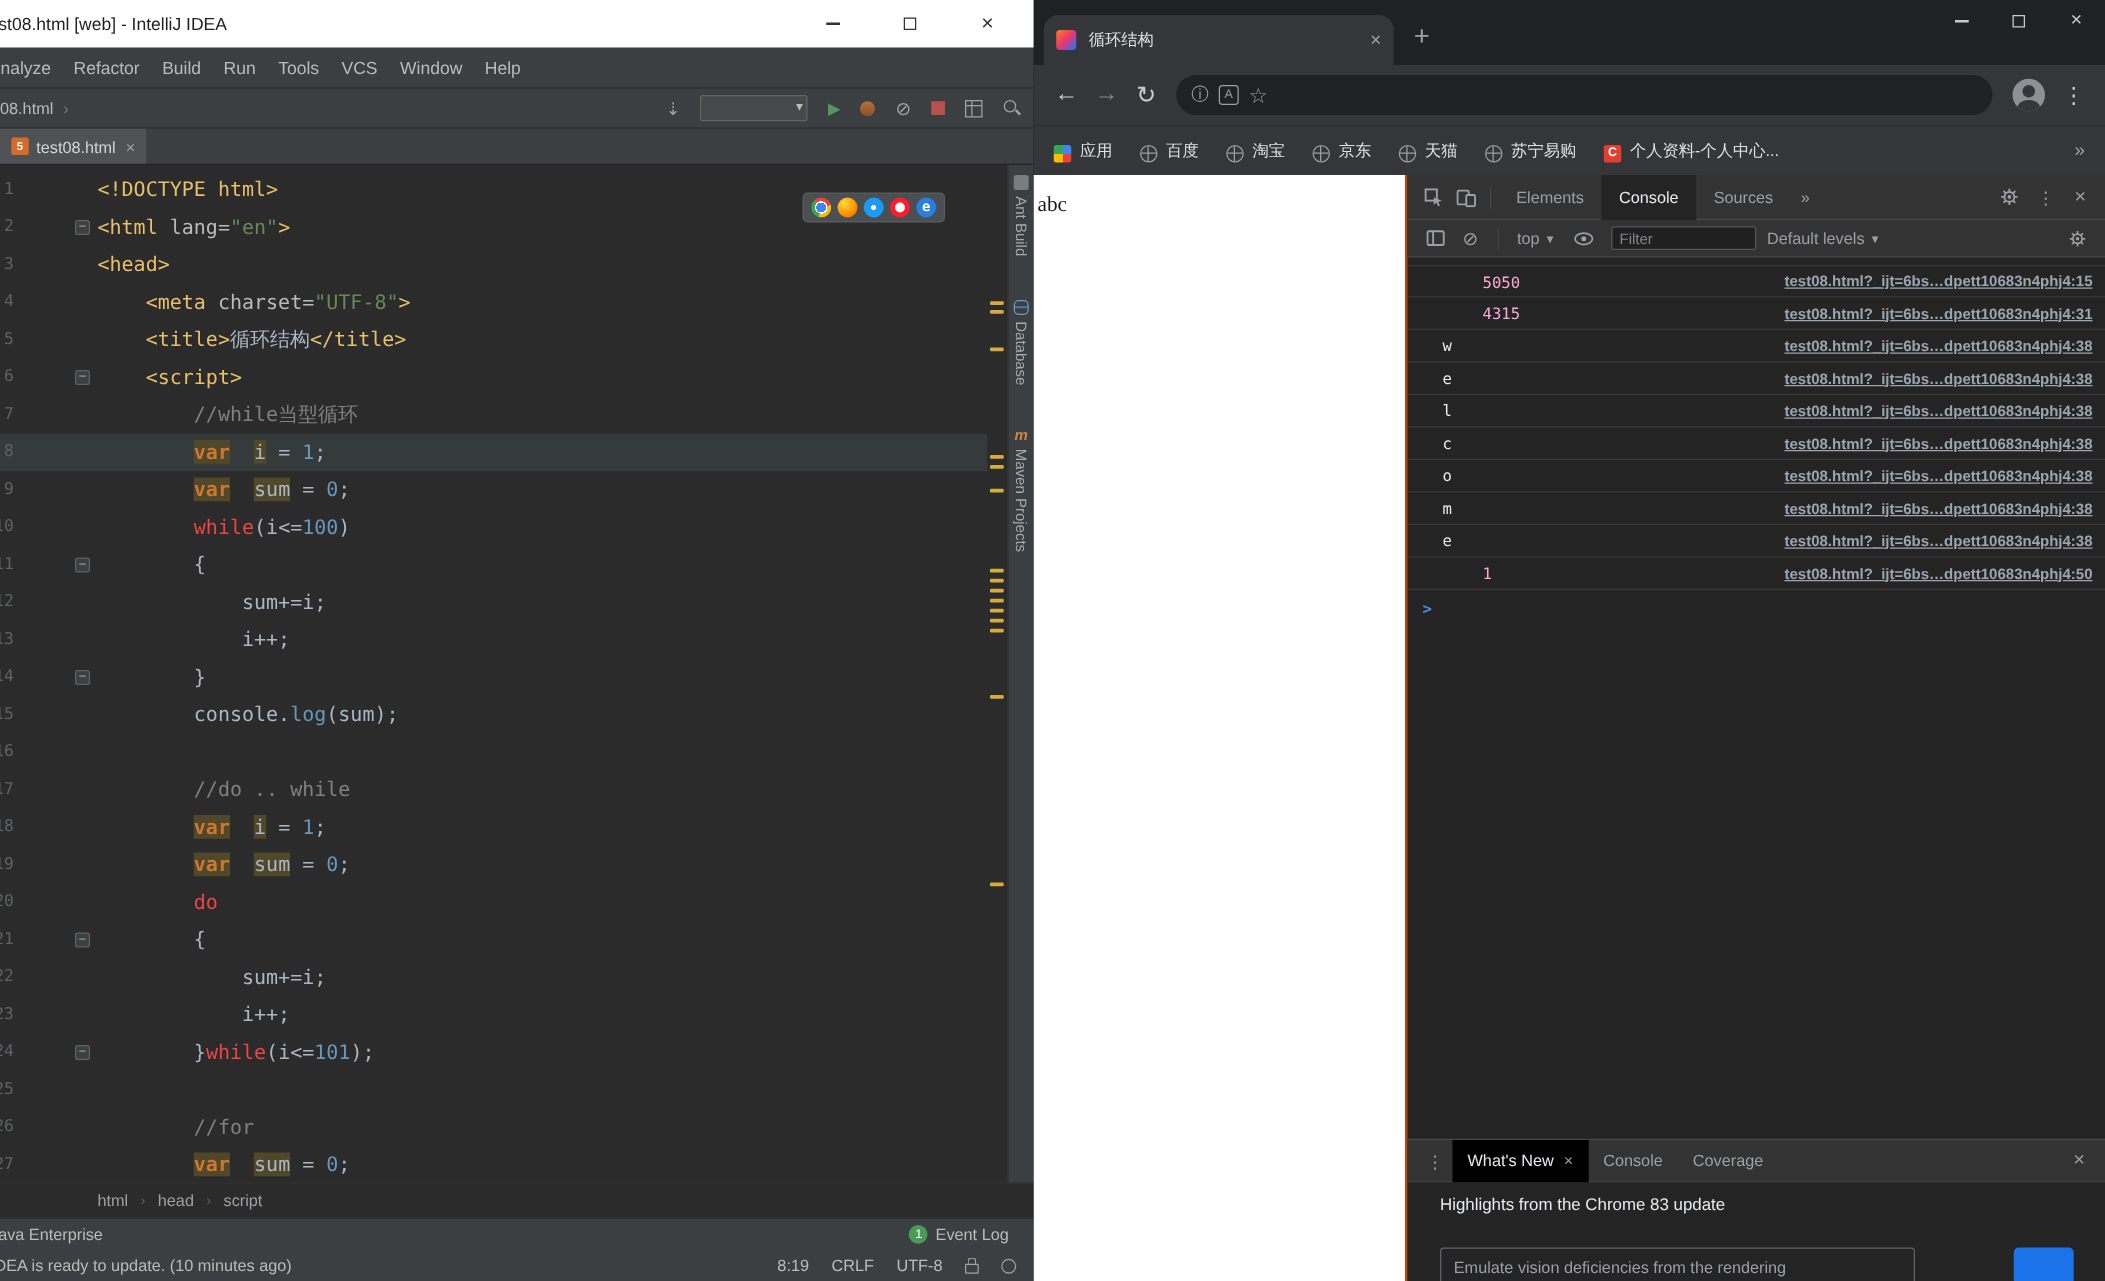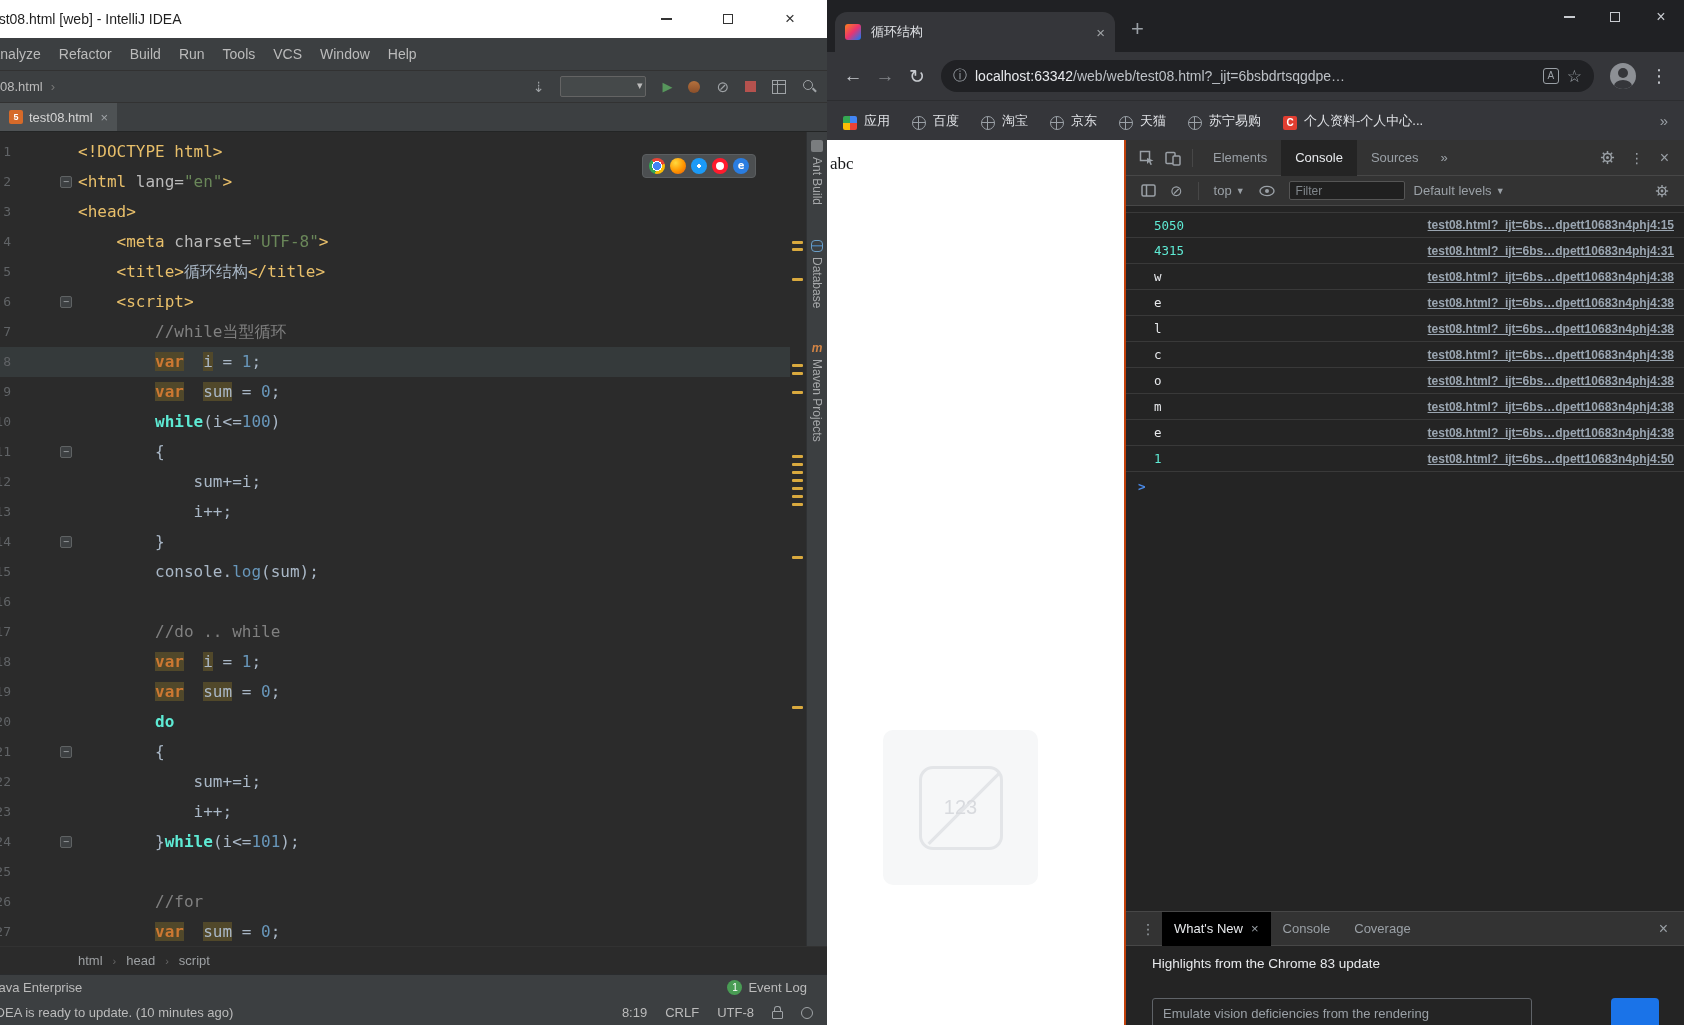--- a/index.html
+++ b/index.html
@@ -45,21 +45,21 @@
   .ed-lines { flex:1; padding-top:5px; overflow:hidden; position:relative; font-family:"DejaVu Sans Mono",monospace; font-size:16px; min-width:0; }
   .cl { display:flex; height:30px; line-height:30px; white-space:pre; }
   .cl.cur { background:#353a3b; }
   .ln { width:24px; text-align:right; color:#606366; font-size:13px; flex:none; }
   .foldc { width:67px; flex:none; position:relative; }
   .fold { position:absolute; right:6px; top:9px; width:12px; height:12px; border:1px solid #5f6263; background:#3d4042; color:#9fa3a6; font-size:10px; line-height:10px; text-align:center; border-radius:2px; }
   .codeln { color:#a9b7c6; }
   .sg-t { color:#e8bf6a; }
   .sg-a { color:#bababa; }
   .sg-s { color:#6a8759; }
-  .sg-k { color:#5eead4; font-weight:700; }
+  .sg-k { color:#ef4444; font-weight:400; }
   .sg-kh { color:#cc7832; font-weight:600; background:#51482a; }
   .sg-ph { color:#a9b7c6; background:#51482a; }
   .sg-n { color:#6897bb; }
   .sg-c { color:#808080; }
   .sg-p { color:#a9b7c6; }
   .sg-f { color:#6897bb; }
 
   .browser-pill { position:absolute; left:655px; top:22px; display:flex; gap:5px; background:#4c4f51; border:1px solid #5b5e60; border-radius:4px; padding:3px 6px; }
   .bi { width:16px; height:16px; border-radius:50%; flex:none; }
   .bi-chrome { background:radial-gradient(circle at 50% 50%, #4285f4 0 4px, #ffffff 4px 5px, rgba(0,0,0,0) 5px), conic-gradient(from -45deg, #ea4335 0 120deg, #fbbc05 120deg 240deg, #34a853 240deg 360deg); }
@@ -150,21 +150,21 @@
   .dt-toolbar { height:30px; background:#333333; border-bottom:1px solid #474747; display:flex; align-items:center; gap:9px; padding:0 9px; font-size:13px; color:#9aa0a6; flex:none; }
   .dt-ddl { display:flex; align-items:center; gap:4px; }
   .caret { font-size:9px; }
   .dt-filter { width:116px; height:19px; background:#202020; border:1px solid #555; border-radius:2px; color:#ffffff; font-size:12px; padding:0 6px; outline:none; font-family:"Liberation Sans",sans-serif; }
   .dt-filter::placeholder { color:#80868b; }
   .dt-tb-right { margin-left:auto; display:flex; align-items:center; }
 
   .dt-msgs { flex:1; min-height:0; padding-top:6px; font-family:"DejaVu Sans Mono",monospace; font-size:12.5px; overflow:hidden; }
   .dt-row { height:26px; display:flex; align-items:center; padding:0 10px 0 28px; border-bottom:1px solid #393939; }
   .dt-row:first-child { border-top:1px solid #393939; }
-  .v-num { color:#5eead4; }
+  .v-num { color:#f9a8d4;margin-left:32px; }
   .v-str { color:#e8eaed; }
   .dt-link { margin-left:auto; font-family:"Liberation Sans",sans-serif; font-size:12px; color:#9aa5b0; text-decoration:underline; white-space:nowrap;font-weight:bold; }
   .dt-prompt { height:28px; display:flex; align-items:center; padding-left:12px; color:#4a8ae8; font-weight:bold; }
 
   .dt-drawer { height:114px; flex:none; border-top:1px solid #474747; display:flex; flex-direction:column; overflow:hidden; }
   .dt-drawer-tabs { height:34px; background:#333333; border-bottom:1px solid #474747; display:flex; align-items:center; padding:0 8px; flex:none; }
   .dw-tab { height:34px; display:flex; align-items:center; padding:0 12px; font-size:13px; color:#9aa0a6; gap:8px; }
   .dw-tab.active { background:#000000; color:#e8eaed; }
   .dw-x { color:#9aa0a6; font-size:13px; }
   .dw-close { margin-left:auto; color:#9aa0a6; font-size:16px; padding:0 8px; }
@@ -346,21 +346,20 @@
         <span class="cwb">×</span>
       </div>
     </div>
 
     <div class="c-toolbar">
       <span class="nav-ic">←</span>
       <span class="nav-ic dim">→</span>
       <span class="nav-ic">↻</span>
       <div class="omnibox">
         <span class="info-ic">ⓘ</span>
-        <span class="url"><span class="url-host">localhost:63342</span><span class="url-path">/web/web/test08.html?_ijt=6bsbdrtsqgdpe…</span></span>
         <span class="translate-ic">A</span>
         <span class="star-ic">☆</span>
       </div>
       <span class="avatar"></span>
       <span class="menu-ic">⋮</span>
     </div>
 
     <div class="c-bookmarks" id="c-bookmarks">
         <div class="bm">
           <span class="bm-ic-apps"></span>
@@ -389,24 +388,20 @@
         <div class="bm">
           <span class="bm-ic-red-c">C</span>
           <span>个人资料-个人中心...</span>
         </div>
         <span class="bm-more">»</span>
       </div>
 
     <div class="c-content">
       <div class="c-page">
         <div class="page-text">abc</div>
-        <div class="broken-img">
-          <span class="bi-glyph"></span>
-          <span class="bi-alt">123</span>
-        </div>
       </div>
 
       <div class="devtools">
         <div class="dt-tabs">
           <span class="dt-icbtn">
             <svg width="16" height="16">
                 <rect x="1.5" y="1.5" width="9" height="9" fill="none" stroke="#9aa0a6" stroke-width="1.5"></rect>
                 <path d="M8 8 L14.5 10.5 L11.5 11.5 L13 14.5 L11.5 15 L10 12 L8 14 Z" fill="#9aa0a6"></path>
               </svg>
           </span>

